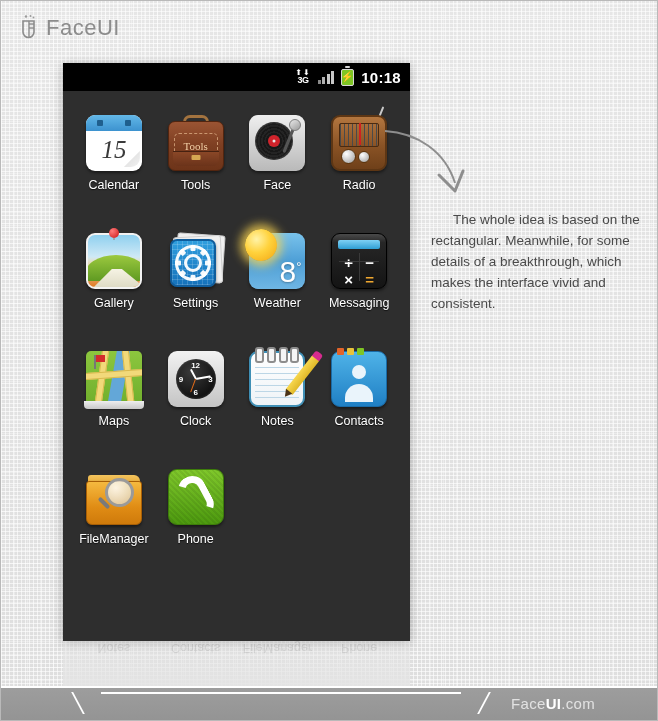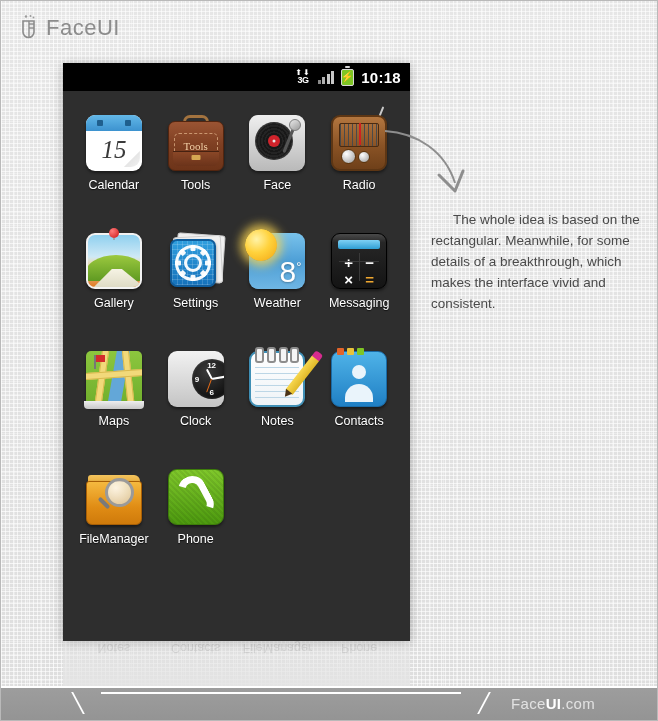--- a/index.html
+++ b/index.html
@@ -400,21 +400,20 @@
     background: linear-gradient(180deg,#eeeeee,#c8c8c8); border-radius: 0 0 4px 4px;
   }
 
   
   .ico-clock .tile { background: linear-gradient(180deg,#f2f2f2 0%, #c4c4c4 100%); }
   .ico-clock .face {
     position: absolute; left: 50%; top: 50%; transform: translate(-50%,-50%);
     width: 40px; height: 40px; border-radius: 50%;
     background: radial-gradient(circle at 38% 32%, #3a3a3a 0%, #111 72%);
     box-shadow: inset 0 0 3px rgba(255,255,255,0.2);
-    margin-left: 16px;
   }
   .ico-clock .num { position:absolute; color:#ffffff; font-size:8px; font-weight:bold; }
   .ico-clock .n12 { left:50%; top:2px; transform:translateX(-50%); }
   .ico-clock .n3  { right:3px; top:50%; transform:translateY(-50%); }
   .ico-clock .n6  { left:50%; bottom:2px; transform:translateX(-50%); }
   .ico-clock .n9  { left:3px; top:50%; transform:translateY(-50%); }
   .ico-clock .hand { position:absolute; left:50%; top:50%; background:#ffffff; transform-origin: bottom center; border-radius:1px; }
   .ico-clock .hh { width:2px; height:11px; margin-left:-1px; margin-top:-11px; transform: rotate(-28deg); }
   .ico-clock .mh { width:2px; height:15px; margin-left:-1px; margin-top:-15px; transform: rotate(80deg); }
   .ico-clock .sh { width:1px; height:14px; margin-left:-0.5px; margin-top:-14px; background:#e06a18; transform: rotate(200deg); }

